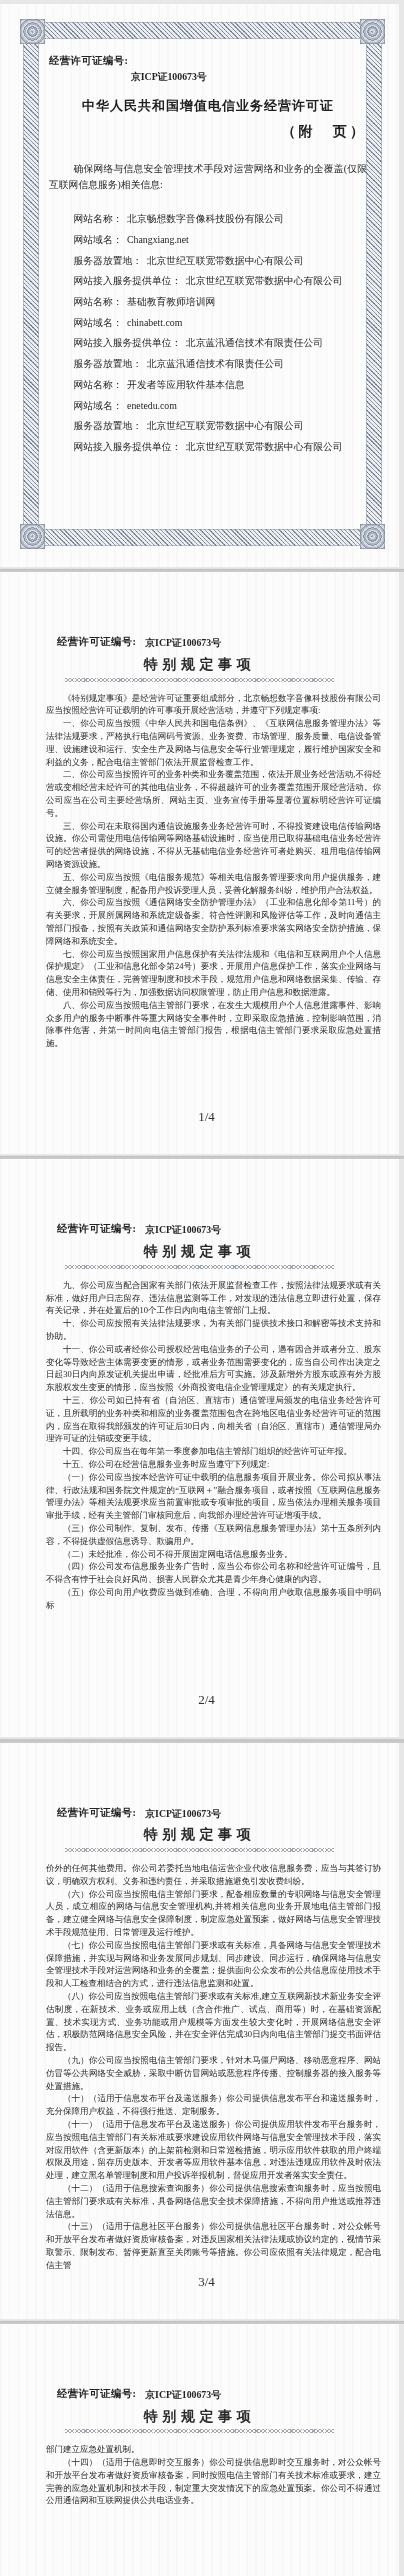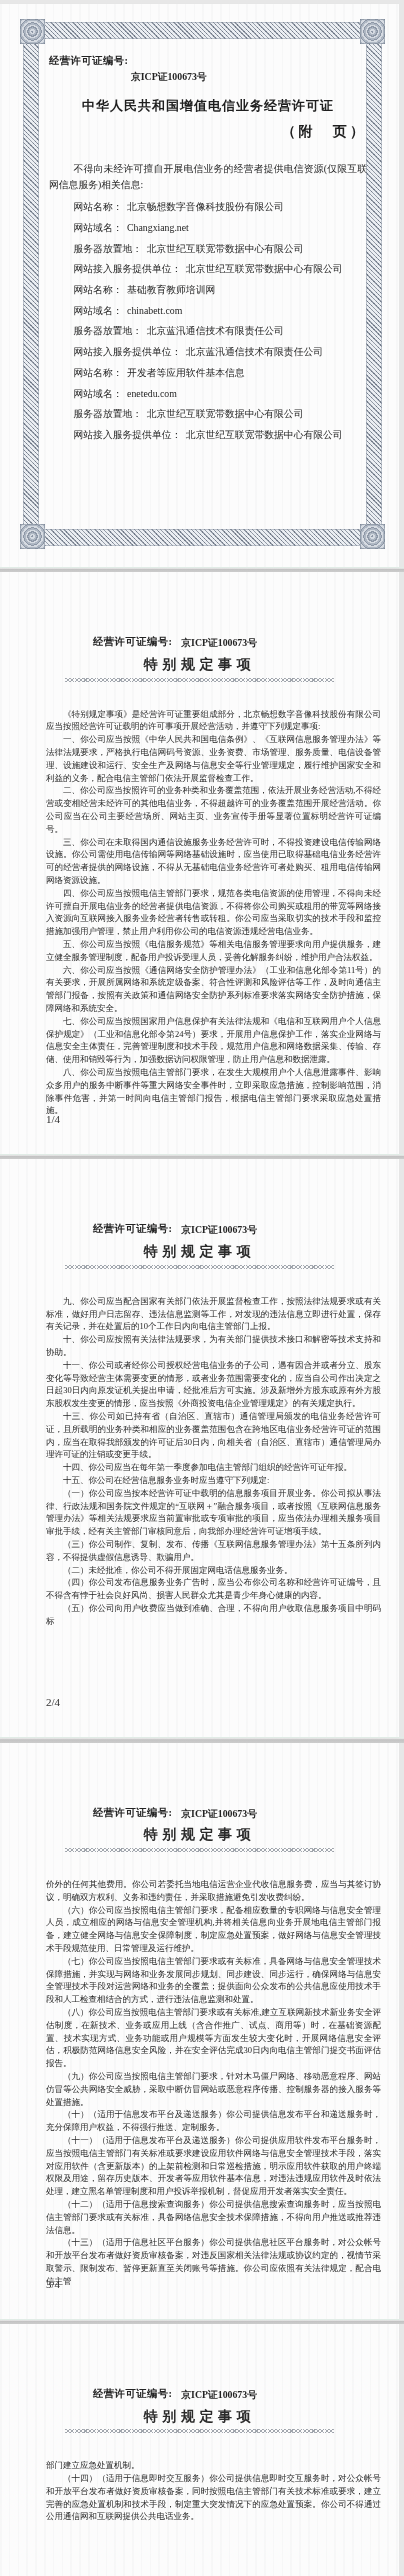--- a/index.html
+++ b/index.html
@@ -58,51 +58,51 @@
     font-size:13px;font-weight:bold;letter-spacing:1px;color:#1f1f1f;
   }
   .cert-subtitle{
     margin-top:8.2px;text-align:right;
     font-size:14px;font-weight:bold;letter-spacing:3.1px;color:#1f1f1f;
   }
   .cert-intro{
     margin:20.6px 0 0 0;font-size:9.8px;line-height:16px;text-indent:2.5em;
     text-align:justify;color:#242424;
   }
-  .entries{margin-top:7px;}
+  .entries{margin-top:19px;}
   .entry{margin:0 0 6.7px 0;font-size:9.8px;line-height:14px;text-indent:2.5em;text-align:justify;color:#242424;}
   .entry .e-val{margin-left:4.6px;}
 
   
   .page.prov{padding:0;}
   #prov-0{height:582px;} #prov-1{height:578px;} #prov-2{height:576px;} #prov-3{height:551px;}
   .prov-header{padding-top:63px;}
-  .prov-lic-row{padding-left:57px;font-size:10.3px;color:#242424;white-space:nowrap;margin-left:36px;}
+  .prov-lic-row{padding-left:57px;font-size:10.3px;color:#242424;white-space:nowrap;}
   .prov-lic-row .lic-label{font-weight:600;letter-spacing:0.5px;}
   .prov-lic-row .lic-num{margin-left:6.2px;font-size:9.8px;font-weight:600;position:relative;top:1px;}
   .prov-title{
     margin-top:6.7px;text-align:center;
     font-size:14px;font-weight:bold;letter-spacing:4.6px;color:#2a2a2a;
   }
   .wavy{
     width:269px;height:4.1px;margin:3.6px auto 0 auto;
     background-image:
       repeating-linear-gradient(135deg, #8e949c 0 0.8px, rgba(0,0,0,0) 0.8px 3.1px),
       repeating-linear-gradient(45deg, #9aa0a8 0 0.8px, rgba(0,0,0,0) 0.8px 3.1px);
     opacity:.85;
   }
-  .prov-body{margin-top:26px;padding:0 18px 0 46px;}
+  .prov-body{margin-top:10px;padding:0 18px 0 46px;}
   .para{
     margin:0;font-size:8.5px;line-height:12.8px;
     text-align:justify;text-indent:2em;color:#262626;
   }
   .para.cont{text-indent:0;}
   .page-no{
     position:absolute;left:46px;right:32px;bottom:29px;
-    text-align:left;font-size:11px;color:#2f2f2f;font-family:"Liberation Serif","DejaVu Serif",serif;
+    text-align:center;font-size:13px;color:#2f2f2f;font-family:"Liberation Serif","DejaVu Serif",serif;
   }
 </style>
 </head>
 <body>
 
 <div class="canvas">
 
   <section class="page cert">
     <div class="frame">
       <div class="edge top"></div>
@@ -114,30 +114,30 @@
       <div class="corner bl"></div>
       <div class="corner br"></div>
     </div>
     <div class="cert-inner">
       <div>
         <span class="cert-lic-label">经营许可证编号:</span>
         <span class="cert-lic-num">京ICP证100673号</span>
       </div>
       <h1 class="cert-title">中华人民共和国增值电信业务经营许可证</h1>
       <div class="cert-subtitle">（附　页）</div>
-      <p class="cert-intro">不得向未经许可擅自开展电信业务的经营者提供电信资源(仅限互联网信息服务)相关信息:</p>
+      <p class="cert-intro">确保网络与信息安全管理技术手段对运营网络和业务的全覆盖(仅限互联网信息服务)相关信息:</p>
       <div class="entries" id="cert-entries">
           <p class="entry"><span class="e-lbl">网站名称：</span><span class="e-val">北京畅想数字音像科技股份有限公司</span></p>
           <p class="entry"><span class="e-lbl">网站域名：</span><span class="e-val">Changxiang.net</span></p>
           <p class="entry"><span class="e-lbl">服务器放置地：</span><span class="e-val">北京世纪互联宽带数据中心有限公司</span></p>
           <p class="entry"><span class="e-lbl">网站接入服务提供单位：</span><span class="e-val">北京世纪互联宽带数据中心有限公司</span></p>
           <p class="entry"><span class="e-lbl">网站名称：</span><span class="e-val">基础教育教师培训网</span></p>
           <p class="entry"><span class="e-lbl">网站域名：</span><span class="e-val">chinabett.com</span></p>
+          <p class="entry"><span class="e-lbl">网站接入服务提供单位：</span><span class="e-val">北京蓝汛通信技术有限责任公司</span></p>
           <p class="entry"><span class="e-lbl">服务器放置地：</span><span class="e-val">北京蓝汛通信技术有限责任公司</span></p>
-          <p class="entry"><span class="e-lbl">网站接入服务提供单位：</span><span class="e-val">北京蓝汛通信技术有限责任公司</span></p>
           <p class="entry"><span class="e-lbl">网站名称：</span><span class="e-val">开发者等应用软件基本信息</span></p>
           <p class="entry"><span class="e-lbl">网站域名：</span><span class="e-val">enetedu.com</span></p>
           <p class="entry"><span class="e-lbl">服务器放置地：</span><span class="e-val">北京世纪互联宽带数据中心有限公司</span></p>
           <p class="entry"><span class="e-lbl">网站接入服务提供单位：</span><span class="e-val">北京世纪互联宽带数据中心有限公司</span></p>
         </div>
     </div>
   </section>
 
   <div class="separator"></div>
 
@@ -148,21 +148,20 @@
         <span class="lic-num">京ICP证100673号</span>
       </div>
       <div class="prov-title">特别规定事项</div>
       <div class="wavy"></div>
     </div>
     <div class="prov-body">
         <p class="para">《特别规定事项》是经营许可证重要组成部分，北京畅想数字音像科技股份有限公司应当按照经营许可证载明的许可事项开展经营活动，并遵守下列规定事项:</p>
         <p class="para">一、你公司应当按照《中华人民共和国电信条例》、《互联网信息服务管理办法》等法律法规要求，严格执行电信网码号资源、业务资费、市场管理、服务质量、电信设备管理、设施建设和运行、安全生产及网络与信息安全等行业管理规定，履行维护国家安全和利益的义务，配合电信主管部门依法开展监督检查工作。</p>
         <p class="para">二、你公司应当按照许可的业务种类和业务覆盖范围，依法开展业务经营活动,不得经营或变相经营未经许可的其他电信业务，不得超越许可的业务覆盖范围开展经营活动。你公司应当在公司主要经营场所、网站主页、业务宣传手册等显著位置标明经营许可证编号。</p>
         <p class="para">三、你公司在未取得国内通信设施服务业务经营许可时，不得投资建设电信传输网络设施。你公司需使用电信传输网等网络基础设施时，应当使用已取得基础电信业务经营许可的经营者提供的网络设施，不得从无基础电信业务经营许可者处购买、租用电信传输网网络资源设施。</p>
-        <p class="para">四、你公司应当按照电信主管部门要求，规范各类电信资源的使用管理，不得向未经许可擅自开展电信业务的经营者提供电信资源，不得将你公司购买或租用的带宽等网络接入资源向互联网接入服务业务经营者转售或转租。你公司应当采取切实的技术手段和监控措施加强用户管理，禁止用户利用你公司的电信资源违规经营电信业务。</p>
         <p class="para">五、你公司应当按照《电信服务规范》等相关电信服务管理要求向用户提供服务，建立健全服务管理制度，配备用户投诉受理人员，妥善化解服务纠纷，维护用户合法权益。</p>
         <p class="para">六、你公司应当按照《通信网络安全防护管理办法》（工业和信息化部令第11号）的有关要求，开展所属网络和系统定级备案、符合性评测和风险评估等工作，及时向通信主管部门报备，按照有关政策和通信网络安全防护系列标准要求落实网络安全防护措施，保障网络和系统安全。</p>
         <p class="para">七、你公司应当按照国家用户信息保护有关法律法规和《电信和互联网用户个人信息保护规定》（工业和信息化部令第24号）要求，开展用户信息保护工作，落实企业网络与信息安全主体责任，完善管理制度和技术手段，规范用户信息和网络数据采集、传输、存储、使用和销毁等行为，加强数据访问权限管理，防止用户信息和数据泄露。</p>
         <p class="para">八、你公司应当按照电信主管部门要求，在发生大规模用户个人信息泄露事件、影响众多用户的服务中断事件等重大网络安全事件时，立即采取应急措施，控制影响范围，消除事件危害，并第一时间向电信主管部门报告，根据电信主管部门要求采取应急处置措施。</p>
       </div>
     <div class="page-no">1/4</div>
   </section>
 
   <div class="separator"></div>
 

